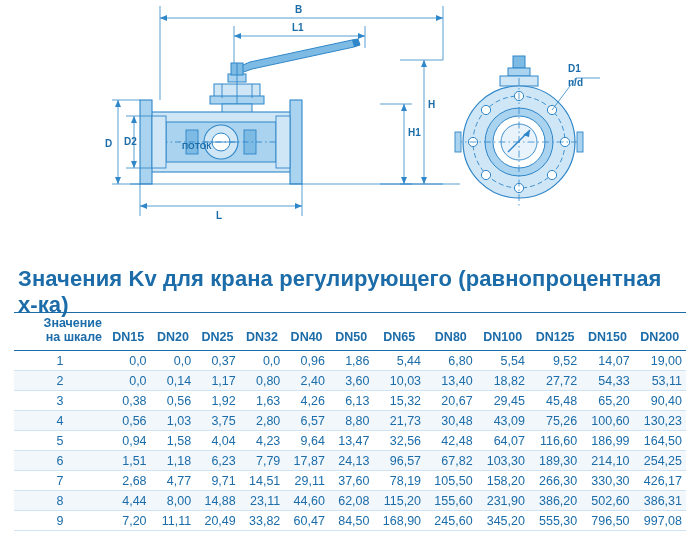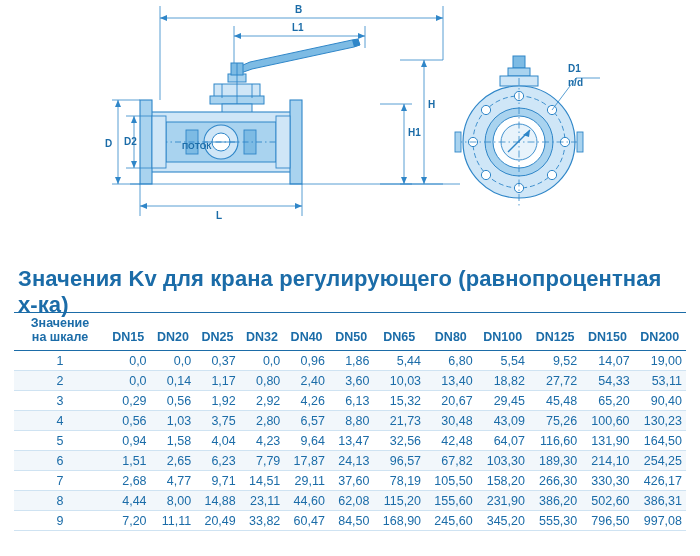--- a/index.html
+++ b/index.html
@@ -28,21 +28,21 @@
   }
   thead th{
     font-weight:bold;font-size:12.5px;
     padding:3px 4px 6px 4px;
     text-align:center;
     vertical-align:bottom;
     border-bottom:1.5px solid #1b6ca8;
     white-space:nowrap;
   }
   thead th.first{
-    text-align:center;width:84px;line-height:14px;
+    text-align:right;width:84px;line-height:14px;
   }
   thead tr.toprule th{border-top:1.5px solid #1b6ca8;}
   tbody td{
     padding:2.5px 4px;
     text-align:right;
     border-bottom:1px solid #cfe3f2;
     white-space:nowrap;
   }
   tbody td.scale{
     text-align:center;width:84px;
@@ -250,24 +250,24 @@
         <td>3,60</td>
         <td>10,03</td>
         <td>13,40</td>
         <td>18,82</td>
         <td>27,72</td>
         <td>54,33</td>
         <td>53,11</td>
       </tr>
       <tr>
         <td class="scale">3</td>
-        <td>0,29</td>
+        <td>0,38</td>
         <td>0,56</td>
         <td>1,92</td>
-        <td>2,92</td>
+        <td>1,63</td>
         <td>4,26</td>
         <td>6,13</td>
         <td>15,32</td>
         <td>20,67</td>
         <td>29,45</td>
         <td>45,48</td>
         <td>65,20</td>
         <td>90,40</td>
       </tr>
       <tr>
@@ -290,27 +290,27 @@
         <td>0,94</td>
         <td>1,58</td>
         <td>4,04</td>
         <td>4,23</td>
         <td>9,64</td>
         <td>13,47</td>
         <td>32,56</td>
         <td>42,48</td>
         <td>64,07</td>
         <td>116,60</td>
-        <td>131,90</td>
+        <td>186,99</td>
         <td>164,50</td>
       </tr>
       <tr>
         <td class="scale">6</td>
         <td>1,51</td>
-        <td>2,65</td>
+        <td>1,18</td>
         <td>6,23</td>
         <td>7,79</td>
         <td>17,87</td>
         <td>24,13</td>
         <td>96,57</td>
         <td>67,82</td>
         <td>103,30</td>
         <td>189,30</td>
         <td>214,10</td>
         <td>254,25</td>

